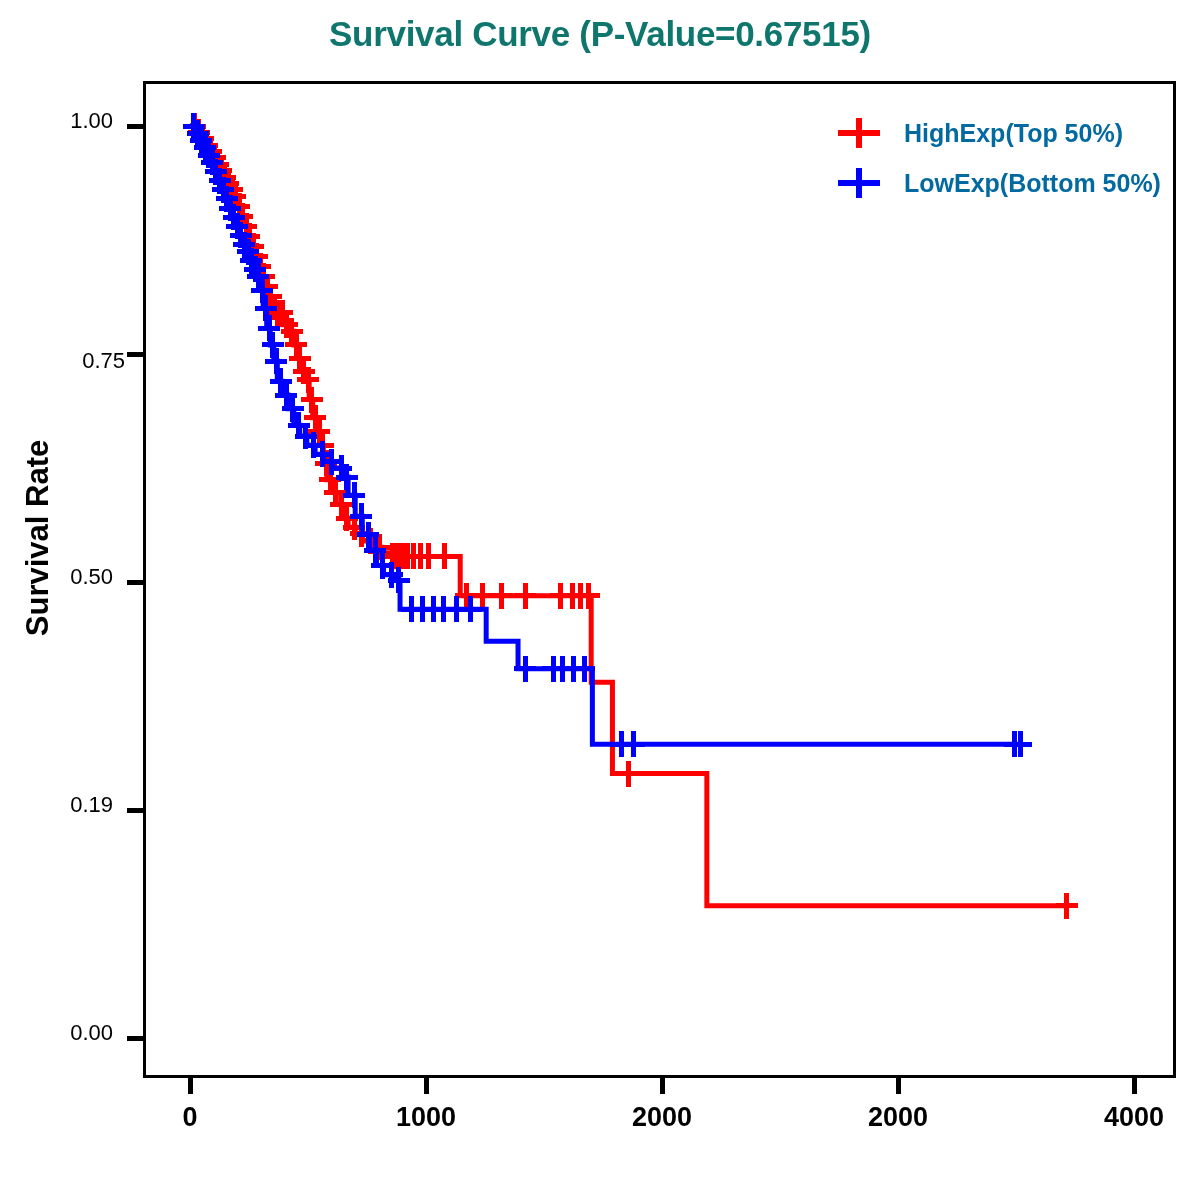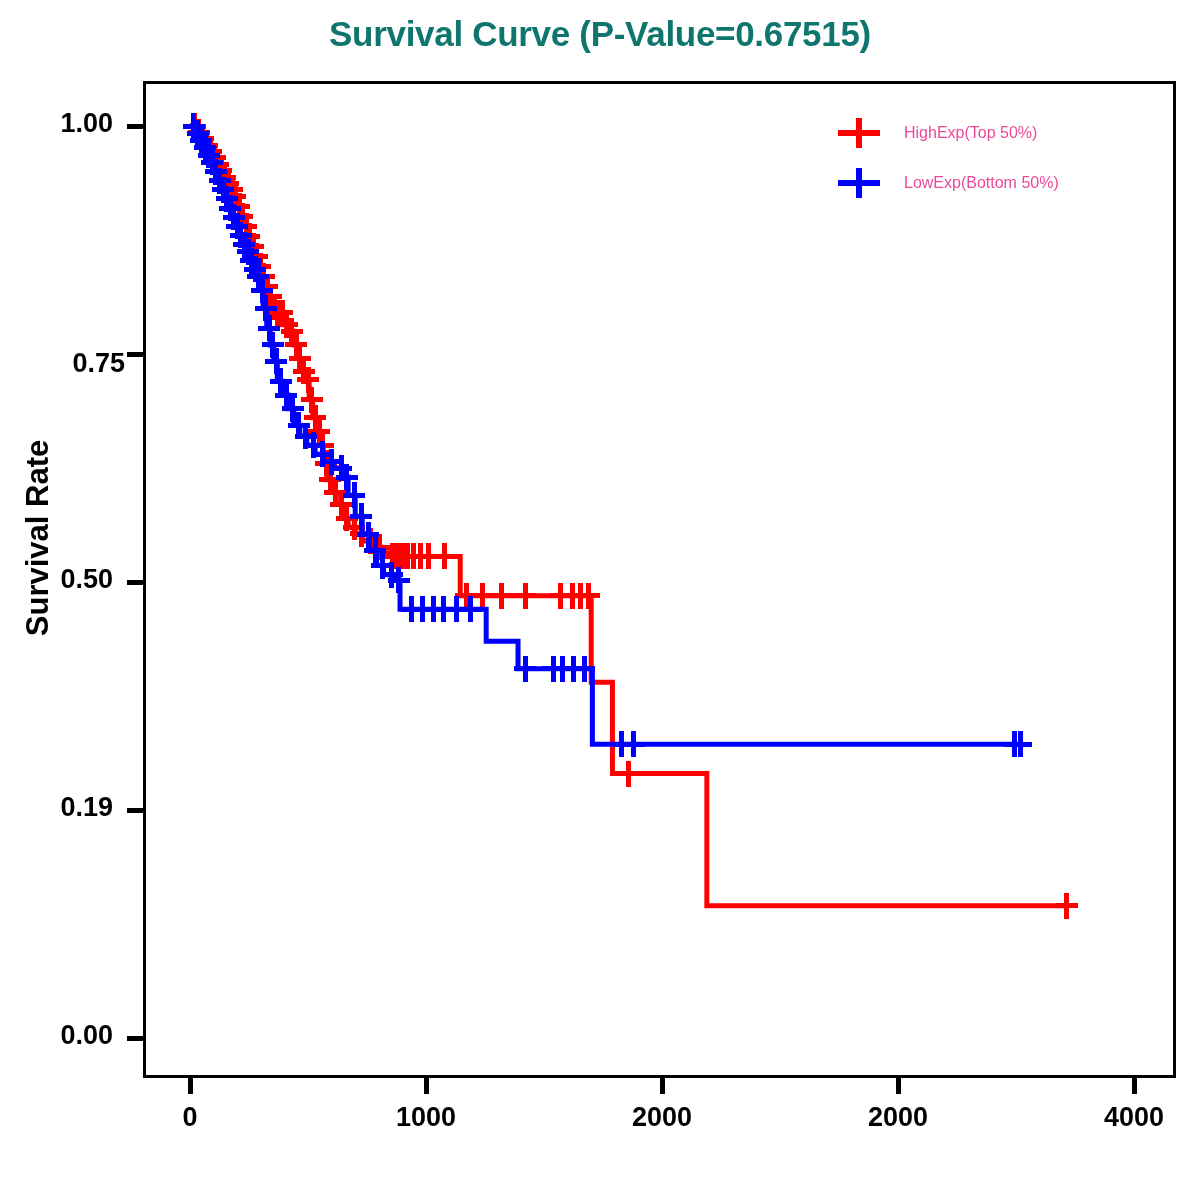--- a/index.html
+++ b/index.html
@@ -14,21 +14,21 @@
   }
 
   #plot-frame{
     position:absolute;left:143px;top:81px;width:1033px;height:997px;
     border:3px solid #000000;box-sizing:border-box;background:#ffffff;
   }
 
   #svg-layer{position:absolute;left:0;top:0;width:1200px;height:1200px;}
 
   .tick-label-y{
-    position:absolute;text-align:right;font-size:27px;font-weight:bold;
+    position:absolute;text-align:right;font-size:22px;font-weight:normal;
     color:#000000;font-family:"Liberation Sans",sans-serif;width:110px;
   }
   .tick-label-x{
     position:absolute;text-align:center;font-size:27px;font-weight:bold;
     color:#000000;font-family:"Liberation Sans",sans-serif;width:140px;
   }
 
   #y-axis-title{
     position:absolute;left:-92px;top:520px;width:260px;text-align:center;
     transform:rotate(-90deg);transform-origin:center center;
@@ -40,21 +40,21 @@
     font-size:31px;font-weight:bold;color:#000000;
     font-family:"Liberation Sans",sans-serif;
   }
 
   #legend{position:absolute;left:836px;top:108px;width:340px;}
   .legend-row{display:flex;align-items:center;height:50px;}
   .legend-mark{position:relative;width:46px;height:34px;flex:0 0 46px;}
   .legend-mark .h{position:absolute;left:2px;top:14px;width:42px;height:6px;}
   .legend-mark .v{position:absolute;left:20px;top:2px;width:6px;height:30px;}
   .legend-label{
-    font-size:16px;font-weight:normal;color:#ec4899;white-space:nowrap;
+    font-size:25px;font-weight:bold;color:#0369a1;white-space:nowrap;
     font-family:"Liberation Sans",sans-serif;padding-left:22px;
   }
 </style>
 </head>
 <body>
 
 <div id="root">
 
   <div id="chart-title">Survival Curve (P-Value=0.67515)</div>
 

